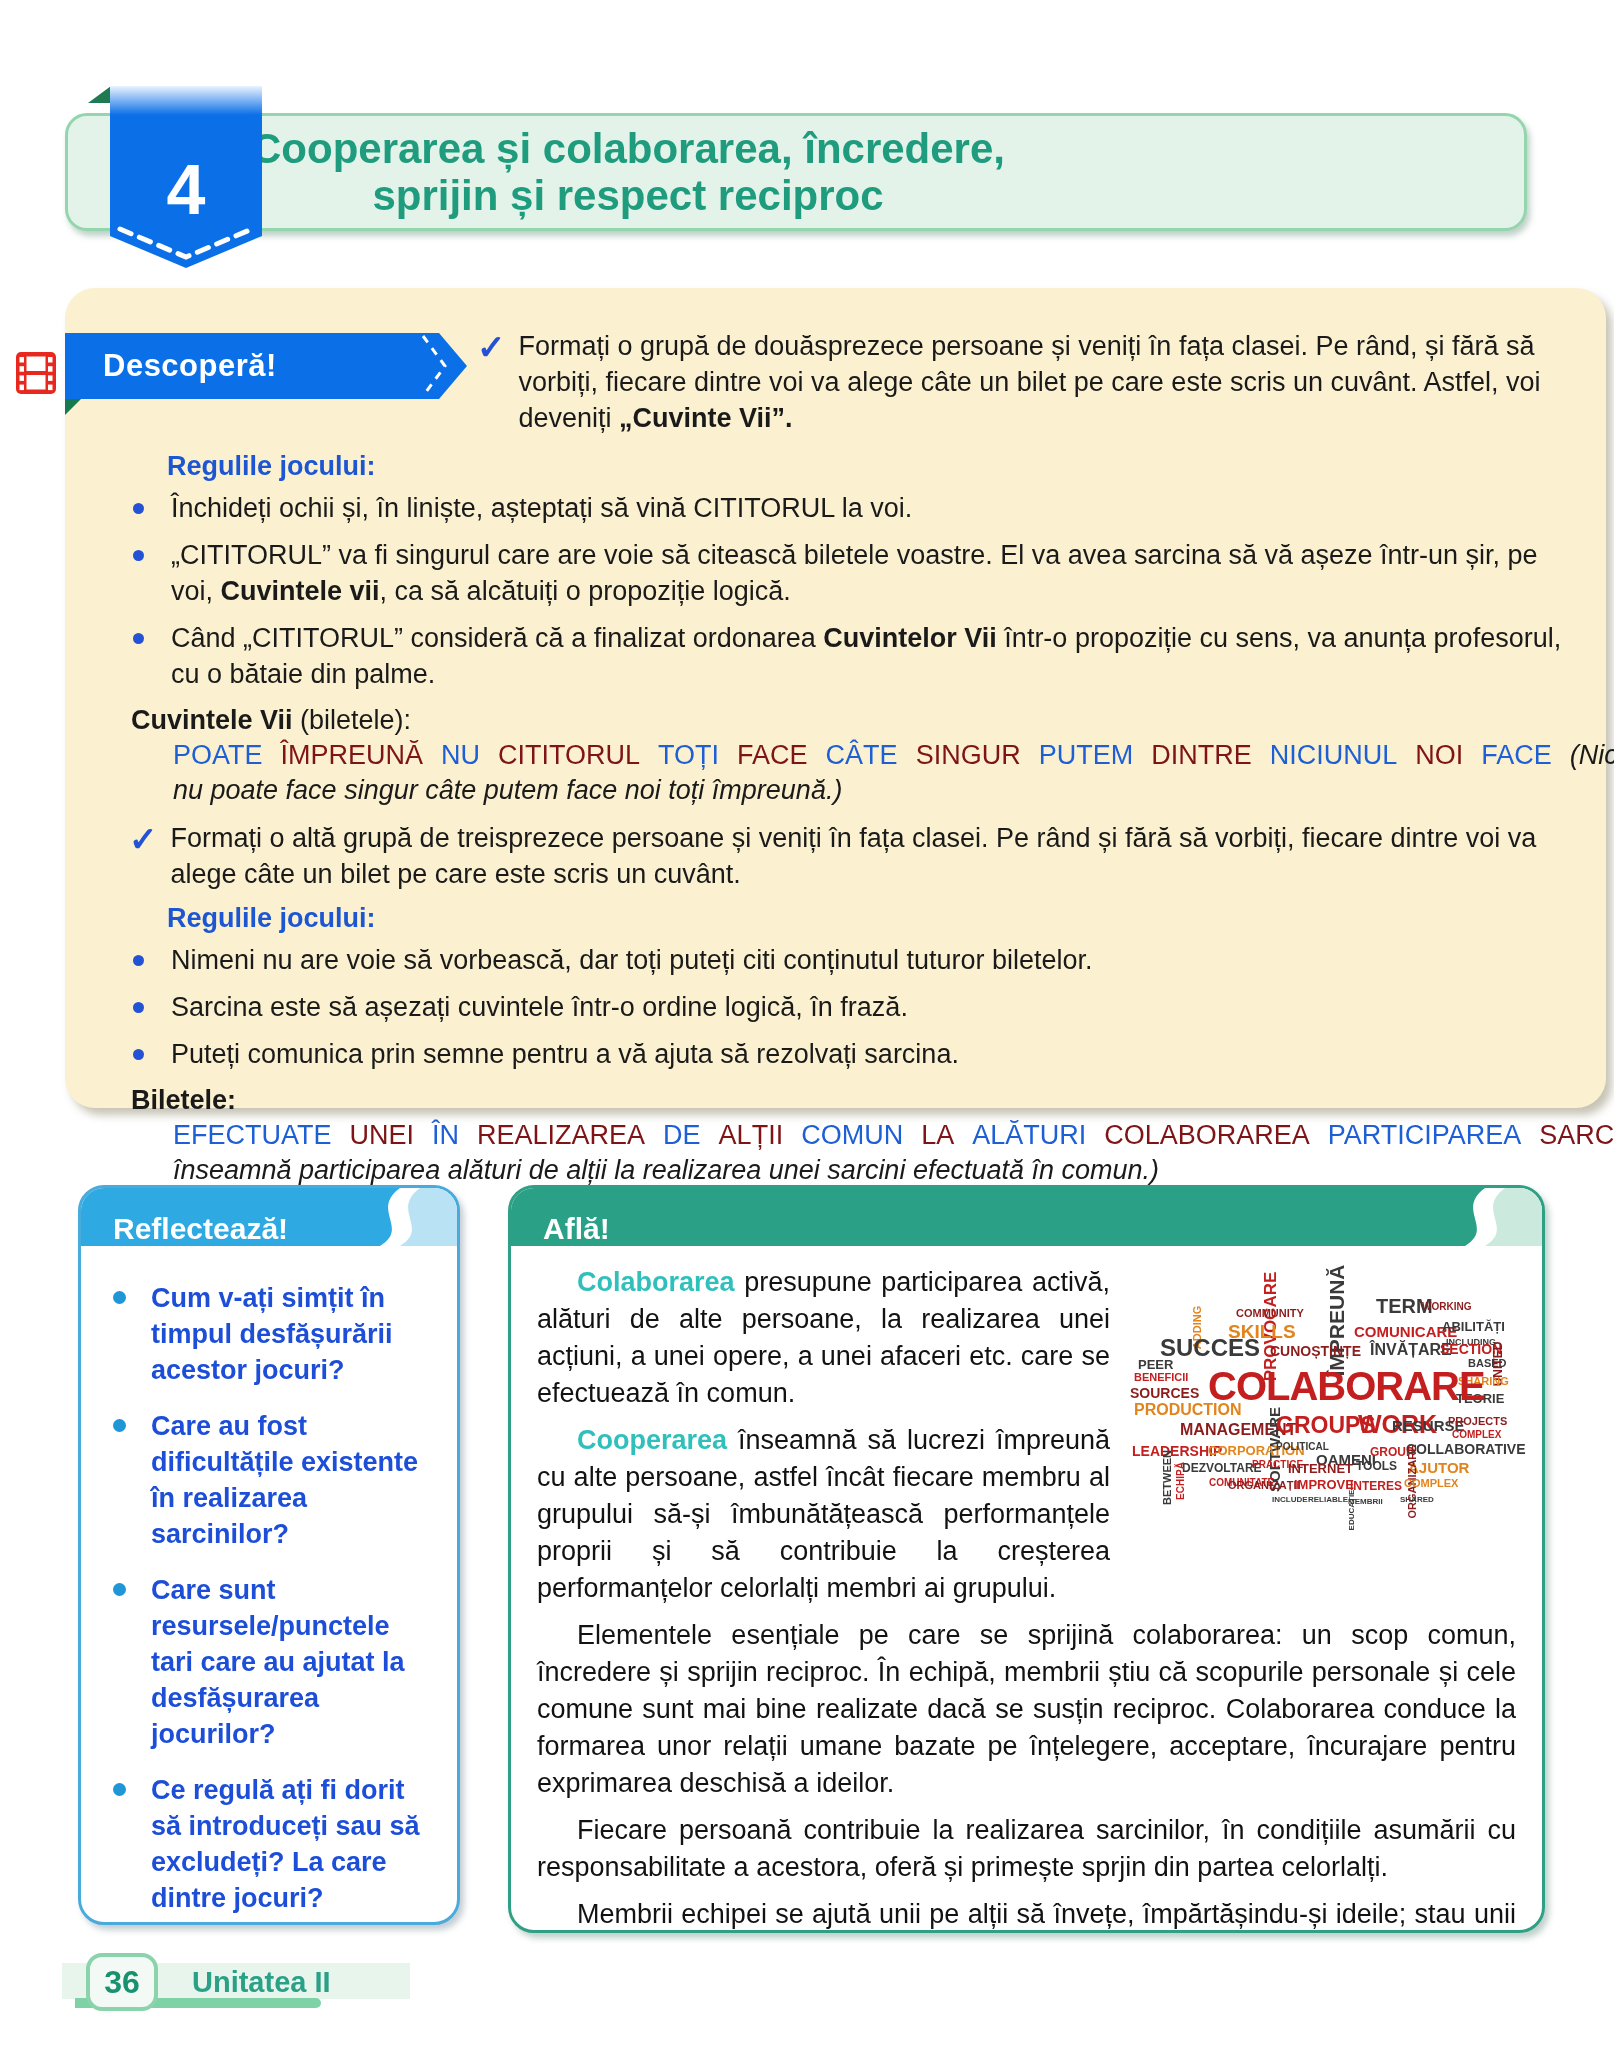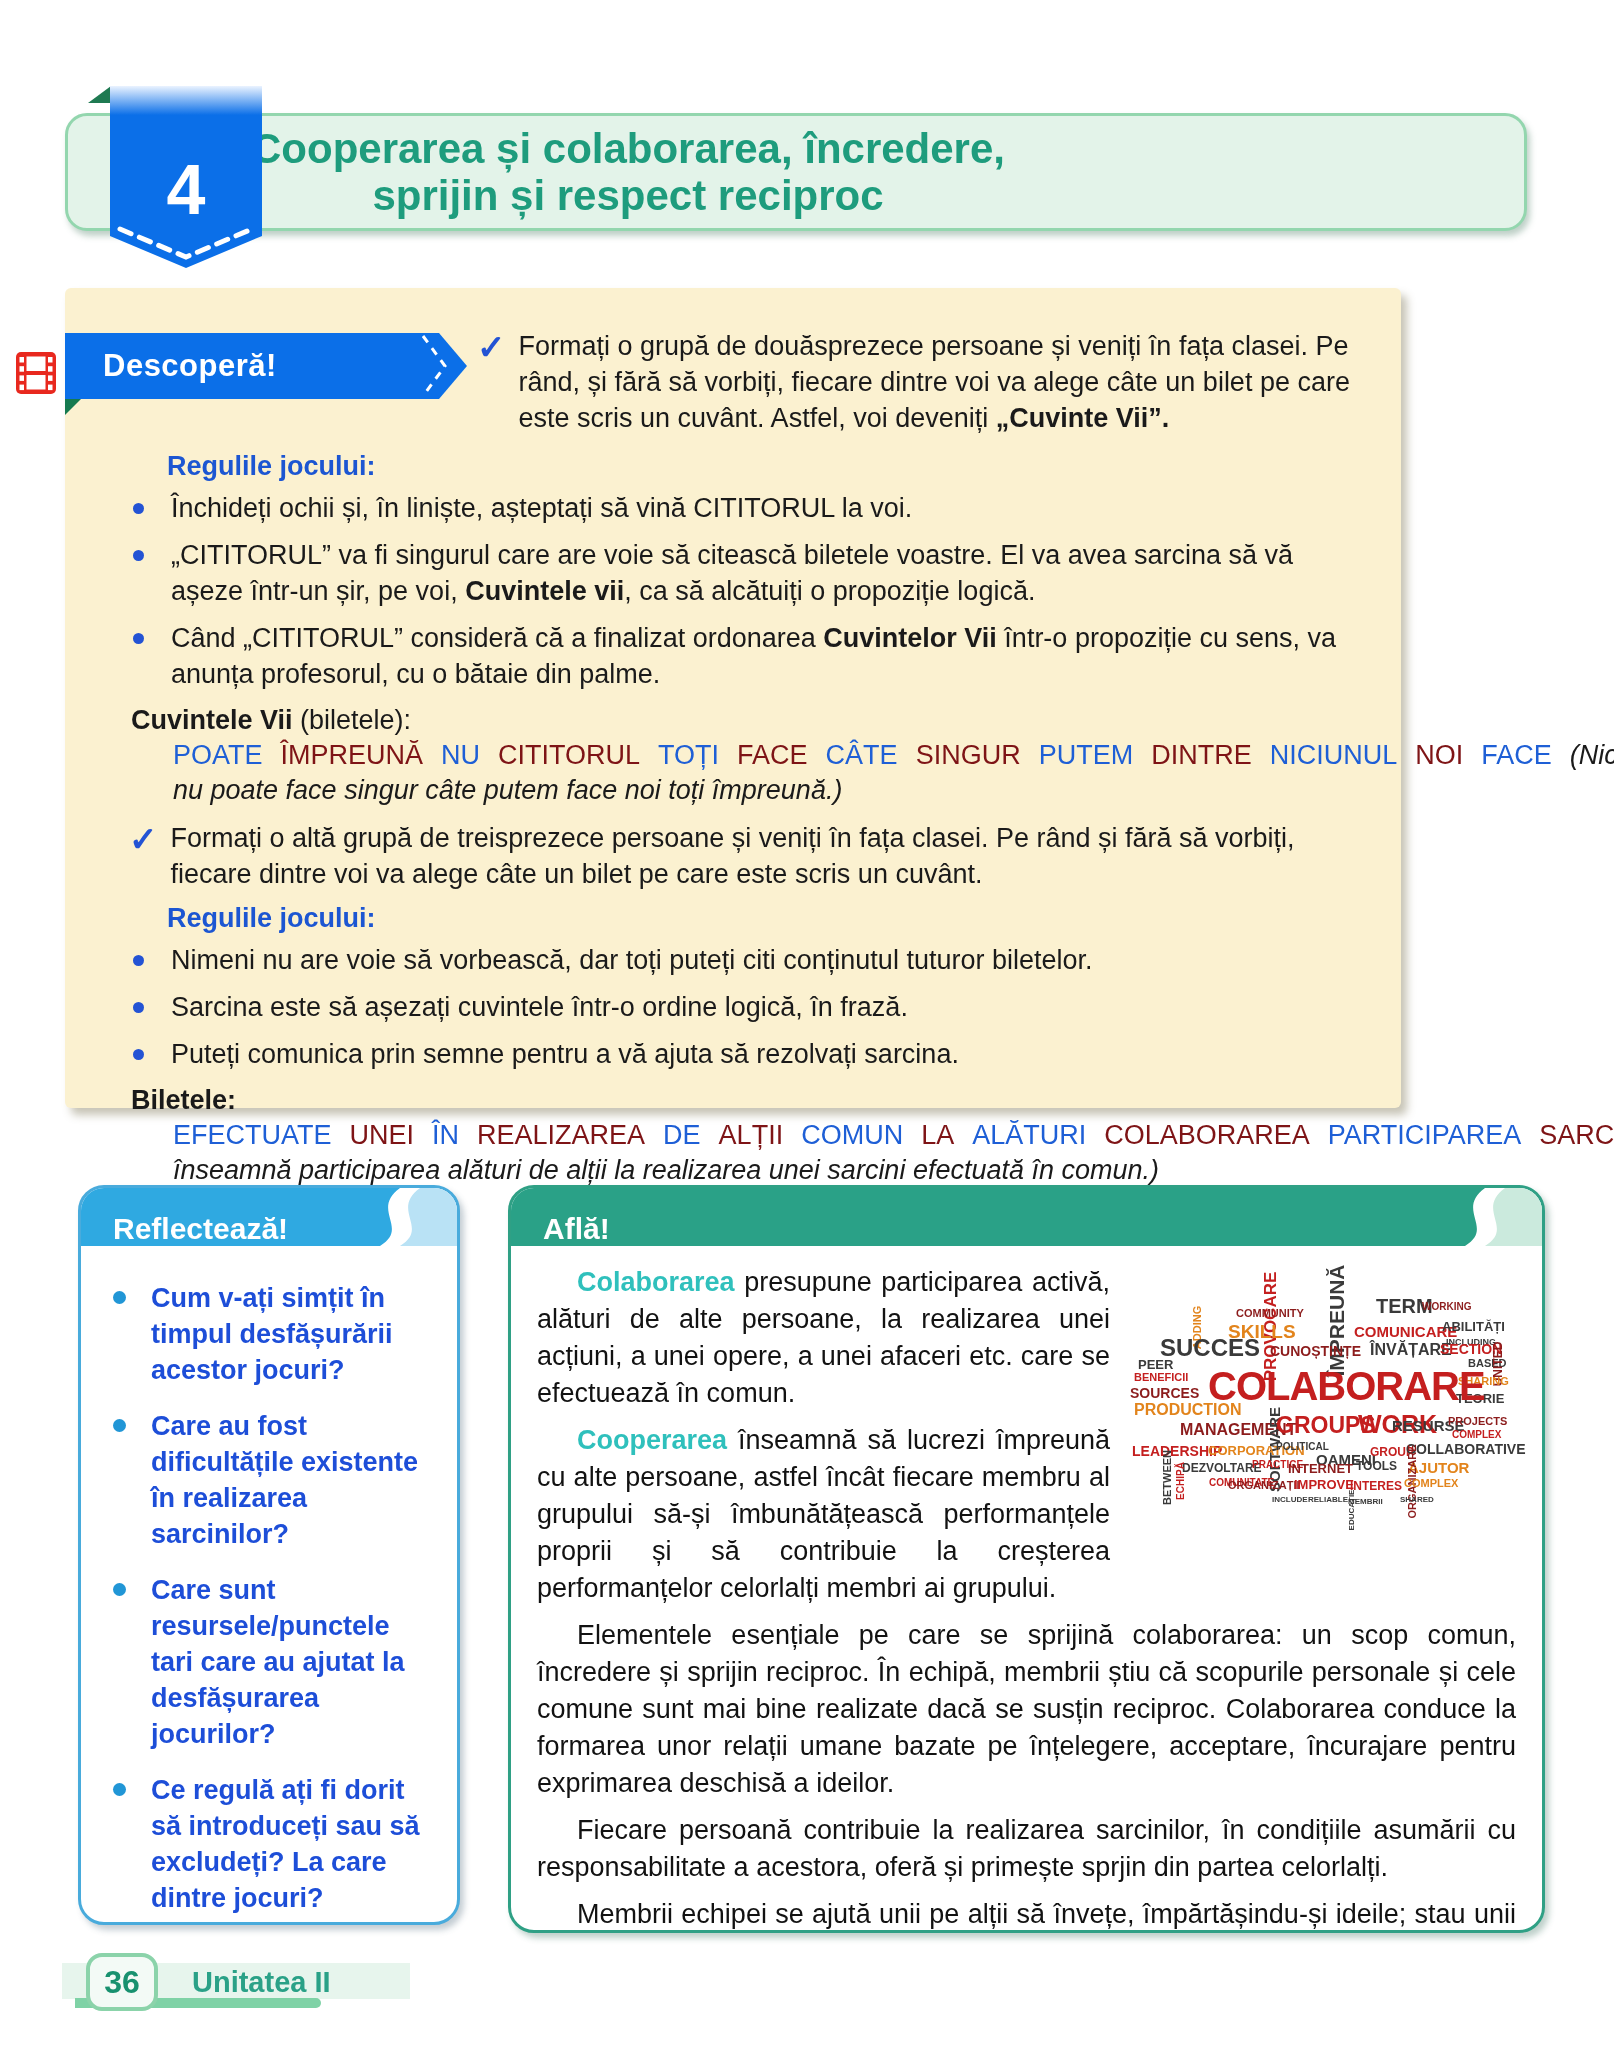--- a/index.html
+++ b/index.html
@@ -13,22 +13,22 @@
   .header-title{position:absolute;left:180px;top:50%;width:760px;transform:translateY(-50%);
       text-align:center;color:#1e9c7d;font-weight:700;font-size:42px;line-height:1.12;}
   .ribbon{position:absolute;left:110px;top:86px;width:152px;height:184px;}
   .ribbon-fold{position:absolute;left:88px;top:86px;width:0;height:0;
       border-bottom:17px solid #1f7a52;border-left:23px solid transparent;}
 
   
   .film-icon{position:absolute;left:16px;top:352px;}
 
   
-  .discover-panel{position:absolute;left:65px;top:288px;width:1336px;height:820px;
-      background:#fbf1d0;border-radius:6px;box-shadow:6px 7px 8px rgba(95,85,45,.35);}
+  .discover-panel{position:absolute;left:65px;top:288px;width:1541px;height:820px;
+      background:#fbf1d0;border-radius:30px;box-shadow:6px 7px 8px rgba(95,85,45,.35);}
   .discover-banner{position:absolute;left:0;top:45px;width:402px;height:66px;background:#0b6fe8;
       clip-path:polygon(0 0,374px 0,402px 50%,374px 100%,0 100%);
       display:flex;align-items:center;padding-left:38px;box-sizing:border-box;
       color:#fff;font-weight:700;font-size:31px;letter-spacing:.5px;}
   .banner-dash{position:absolute;right:16px;top:1px;}
   .banner-fold{position:absolute;left:0;top:111px;width:0;height:0;
       border-left:16px solid #157a4f;border-bottom:16px solid transparent;}
   .discover-content{position:absolute;left:0;top:40px;width:100%;box-sizing:border-box;
       padding:0 30px 0 36px;font-size:27px;line-height:36px;}
   .check-row{display:flex;gap:13px;}

